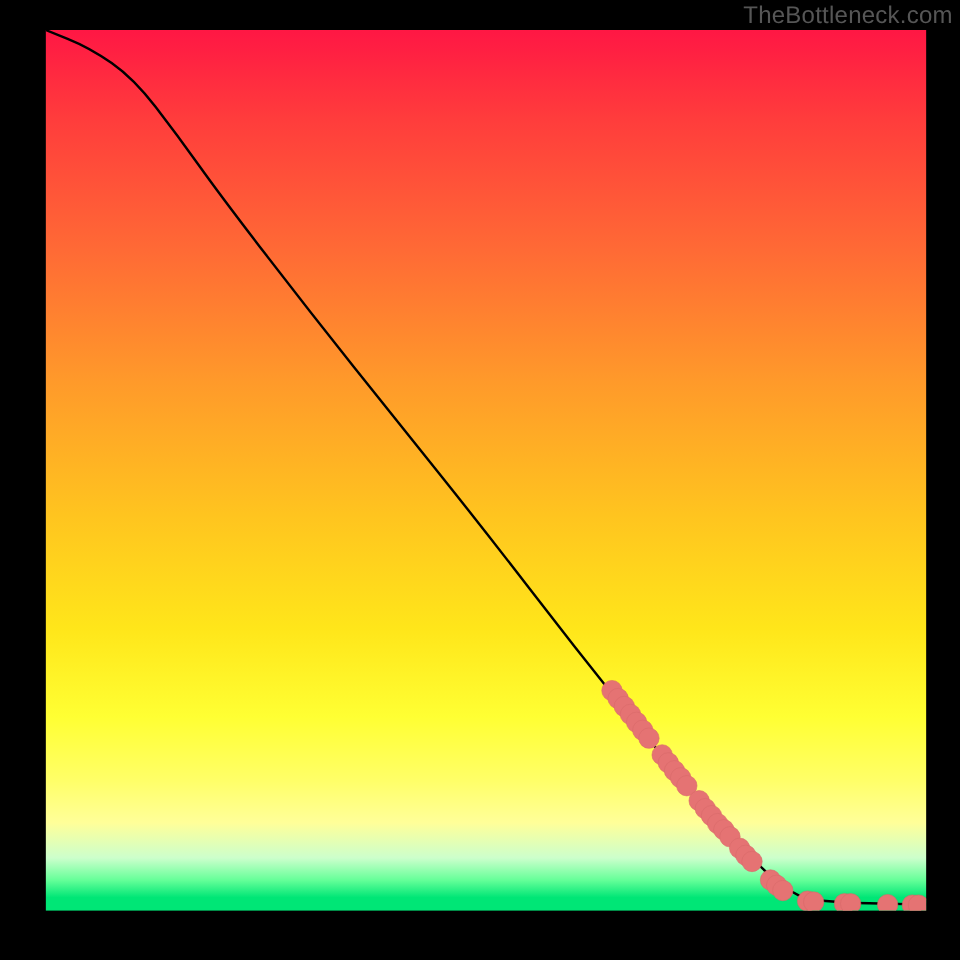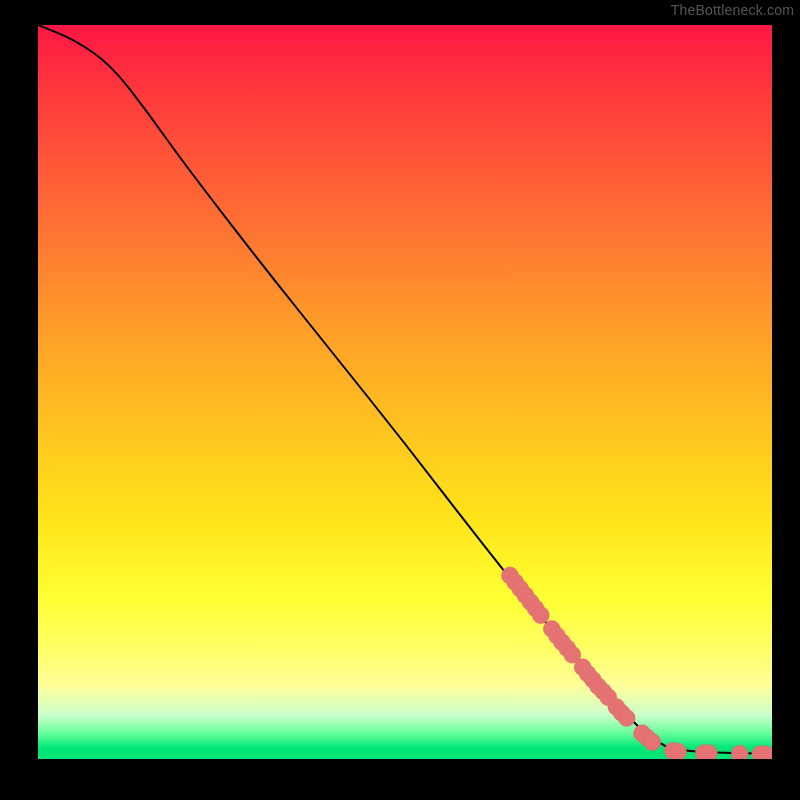--- a/index.html
+++ b/index.html
@@ -14,21 +14,21 @@
   .frame {
     position: relative;
     width: 800px;
     height: 800px;
     background: #000;
   }
   .attribution {
     position: absolute;
     top: 2px;
     right: 6px;
-    font-size: 14px;
+    font-size: 20px;
     font-weight: 500;
     color: #565656;
     letter-spacing: 0.2px;
     z-index: 5;
     user-select: none;
   }
   .plot-area {
     position: absolute;
     left: 38px;
     top: 25px;

